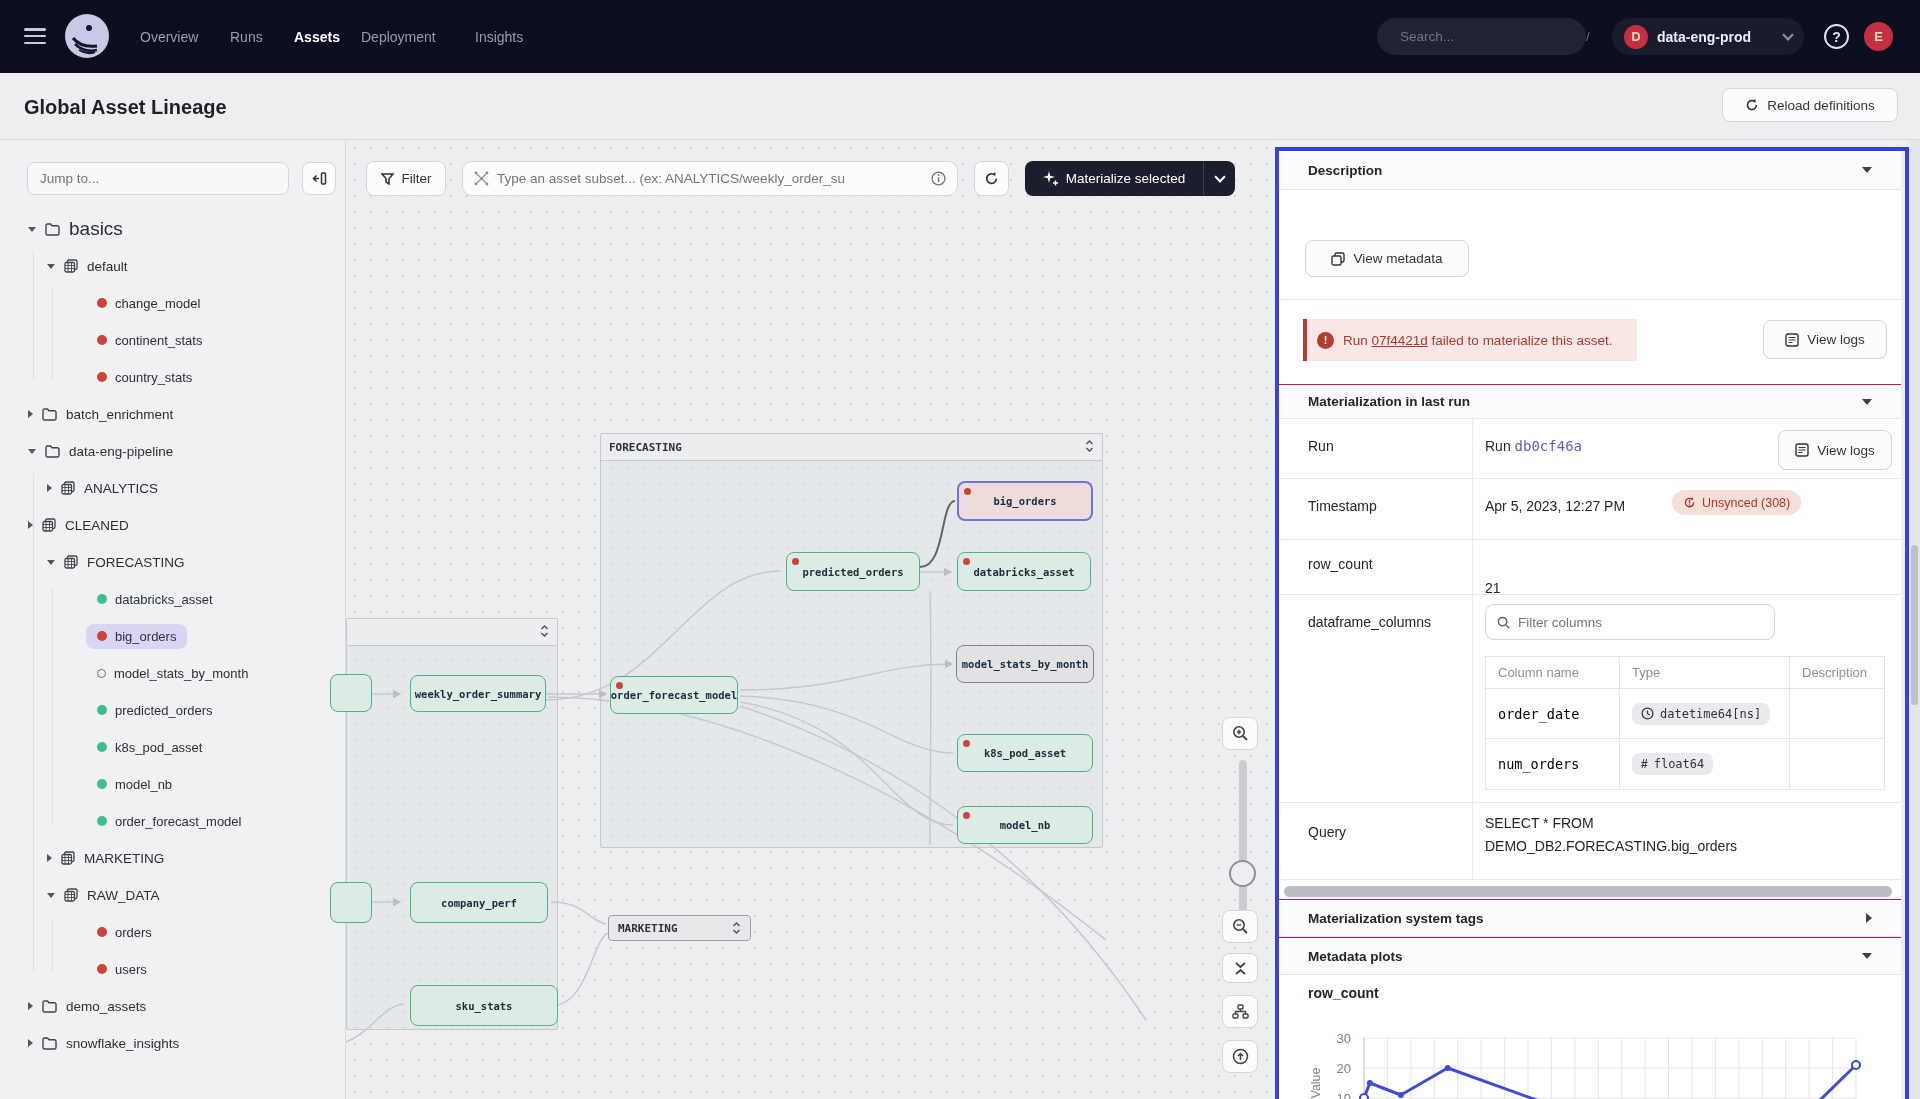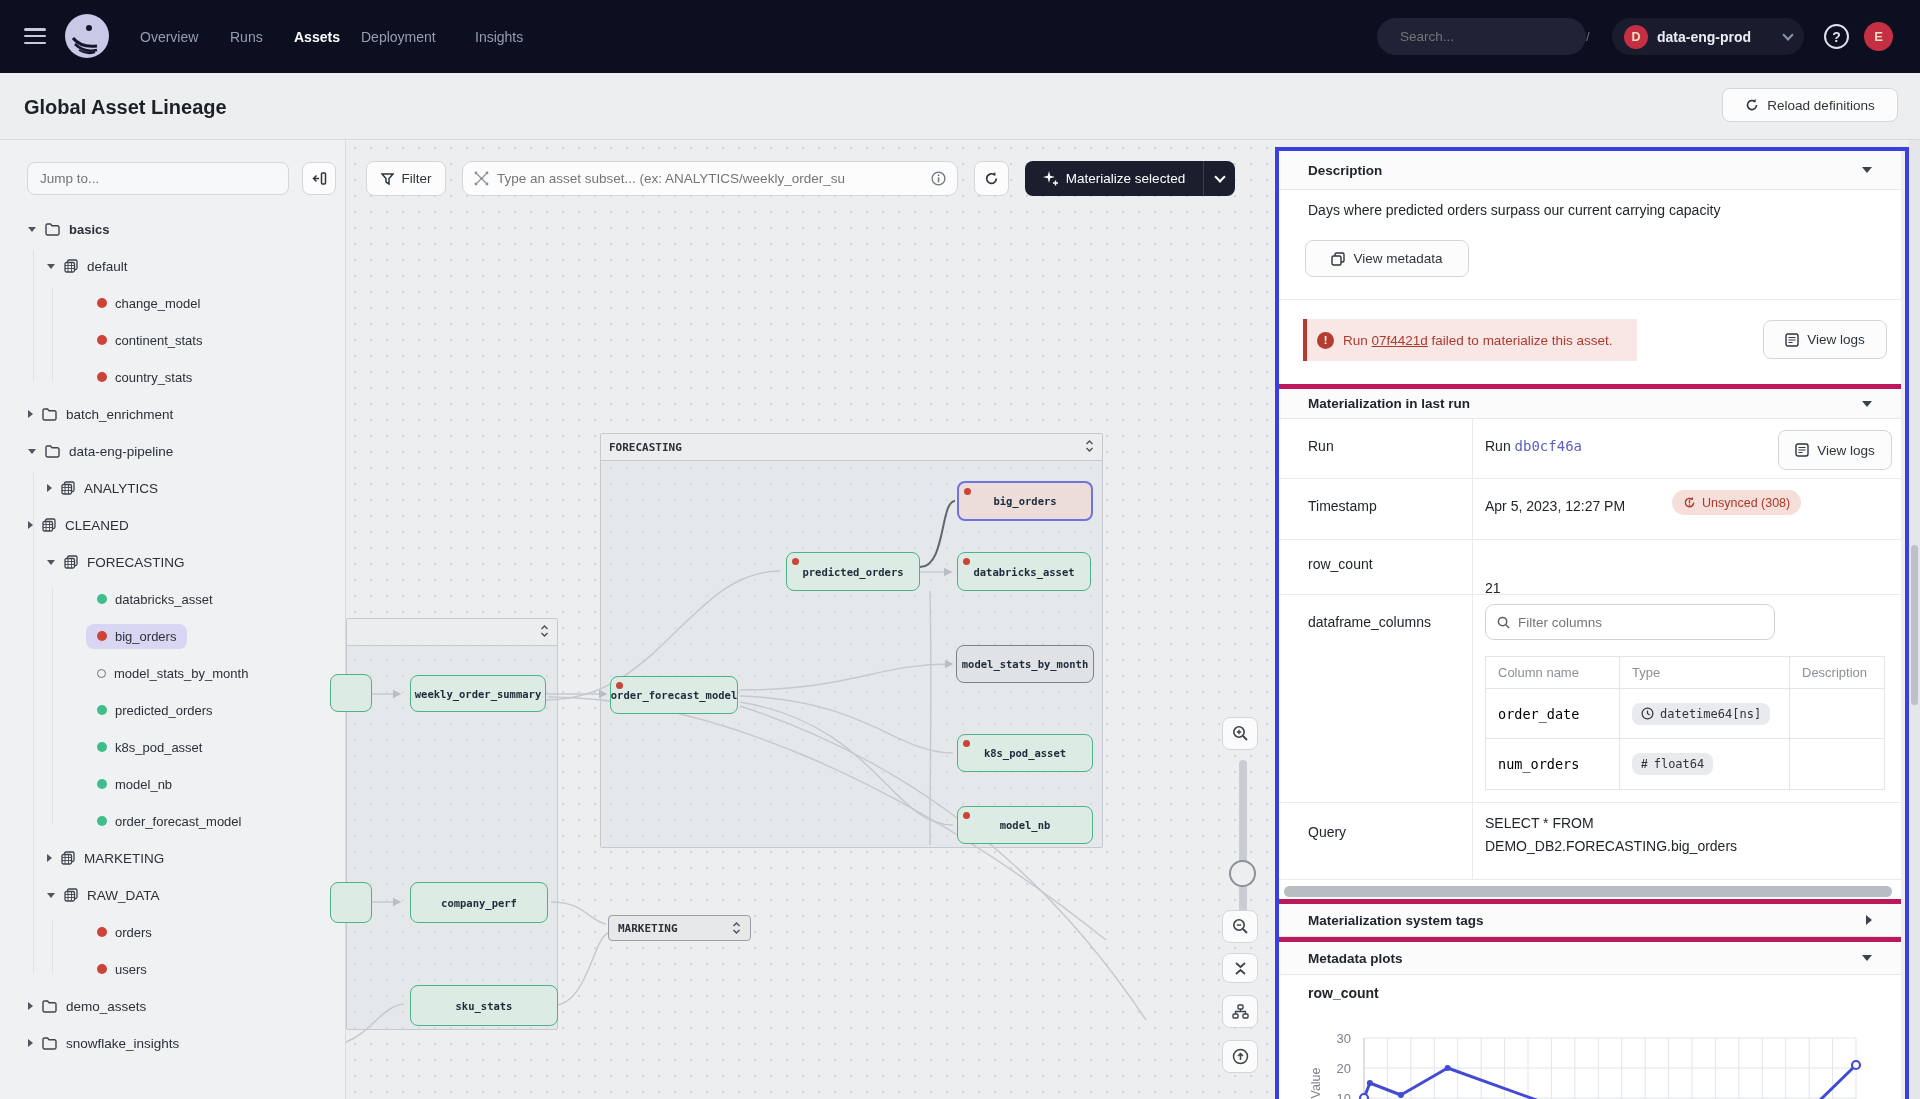--- a/index.html
+++ b/index.html
@@ -78,21 +78,21 @@
                 display:flex; align-items:center; justify-content:space-between; padding:0 9px; cursor:pointer; }
   .zbtn { position:absolute; width:36px; height:33px; background:#fbfbfc; border:1px solid #d3d6db; border-radius:8px;
           display:flex; align-items:center; justify-content:center; cursor:pointer; z-index:6; }
   .slider-track { position:absolute; left:1239px; top:760px; width:8px; height:170px; background:#c9ccd2; border-radius:4px; z-index:6; }
   .slider-handle { position:absolute; left:1229px; top:860px; width:27px; height:27px; border-radius:50%; background:#eceef0;
                    border:2px solid #8b9199; z-index:7; cursor:grab; }
 
   
   .panel-bg { left:1279px; top:151px; width:622px; height:948px; background:#ffffff; }
   .blue-frame { left:1275px; top:147px; width:634px; height:960px; border:4px solid #3a3fe0; z-index:20; pointer-events:none; }
-  .sec-head { position:absolute; left:1279px; width:622px; background:#fbfbfc; border-bottom:1px solid #e5e7ea; border-top:5px solid #be185d;
+  .sec-head { position:absolute; left:1279px; width:622px; background:#fbfbfc; border-bottom:1px solid #e5e7ea; border-top:1px solid #be185d;
               display:flex; align-items:center; justify-content:space-between; padding:0 29px 0 29px; cursor:pointer; }
   .sec-title { font-size:13.5px; font-weight:bold; color:#21262c; }
   .tri-down { width:0; height:0; border-left:5px solid transparent; border-right:5px solid transparent; border-top:6px solid #3c424a; }
   .tri-right { width:0; height:0; border-top:5px solid transparent; border-bottom:5px solid transparent; border-left:6px solid #3c424a; }
   .desc-text { left:1308px; top:202px; width:560px; font-size:14px; color:#21262c; }
   .alert { left:1303px; top:319px; width:334px; height:42px; background:#f9e7e5; border-left:4px solid #b43d31;
            display:flex; align-items:center; gap:9px; padding:0 10px; }
   .alert-text { font-size:13.5px; color:#ad3a2e; white-space:nowrap; }
   .alert-text a { color:#ad3a2e; }
   .err-ico { width:17px; height:17px; border-radius:50%; background:#b43d31; color:#fff; font-size:11px; font-weight:bold;
@@ -180,21 +180,21 @@
       </svg>
   </div>
   <div class="abs tree" id="tree">
       <div class="tree-row" style="top: 6px; padding-left: 28px;">
         <div class="caret-down" style="margin-right: 9px;"></div>
         <div style="margin-right: 9px; display: flex; align-items: center;">
           <svg width="15" height="13" viewBox="0 0 15 13">
             <path d="M1 2.5 A1.5 1.5 0 0 1 2.5 1 H5.5 L7 2.8 H12.5 A1.5 1.5 0 0 1 14 4.3 V10.5 A1.5 1.5 0 0 1 12.5 12 H2.5 A1.5 1.5 0 0 1 1 10.5 Z" fill="none" stroke="#3e444c" stroke-width="1.4"></path>
           </svg>
         </div>
-        <div class="tree-label" style="font-size: 13px; font-weight: bold;">basics</div>
+        <div class="tree-label" style="font-size: 19px;">basics</div>
       </div>
       <div class="tree-row" style="top: 43px; padding-left: 47px;">
         <div class="caret-down" style="margin-right: 9px;"></div>
         <div style="margin-right: 9px; display: flex; align-items: center;">
           <svg width="14" height="14" viewBox="0 0 14 14">
             <rect x="3.5" y="1" width="9.5" height="9.5" rx="1.5" fill="none" stroke="#3e444c" stroke-width="1.3"></rect>
             <rect x="1" y="3.5" width="9.5" height="9.5" rx="1.5" fill="#eff1f3" stroke="#3e444c" stroke-width="1.3"></rect>
             <path d="M1 6.5 h9.5 M4 3.5 v9.5 M7.5 3.5 v9.5 M1 9.5 h9.5" stroke="#3e444c" stroke-width="0.9"></path>
           </svg>
         </div>
@@ -540,21 +540,20 @@
         <path d="M8.5 12 V6 M6 8 L8.5 5.5 L11 8" fill="none" stroke="#3c424a" stroke-width="1.5"></path>
       </svg>
   </div>
 
   <div class="abs panel-bg"></div>
 
   <div class="sec-head" style="top:151px;height:39px;border-top:none;">
     <span class="sec-title">Description</span>
     <span class="tri-down"></span>
   </div>
-  <div class="abs desc-text">Days where predicted orders surpass our current carrying capacity</div>
   <div class="abs btn" style="left:1305px;top:240px;width:164px;height:37px;">
     <svg width="14" height="14" viewBox="0 0 14 14">
         <rect x="1" y="4" width="9" height="9" rx="1.5" fill="none" stroke="#2e343b" stroke-width="1.4"></rect>
         <path d="M4 4 V2.5 A1.5 1.5 0 0 1 5.5 1 H11.5 A1.5 1.5 0 0 1 13 2.5 V8.5 A1.5 1.5 0 0 1 11.5 10 H10" fill="none" stroke="#2e343b" stroke-width="1.4"></path>
       </svg>
     <span>View metadata</span>
   </div>
   <div class="abs" style="left:1279px;top:299px;width:622px;height:1px;background:#e8eaed;"></div>
 
   <div class="abs alert">

